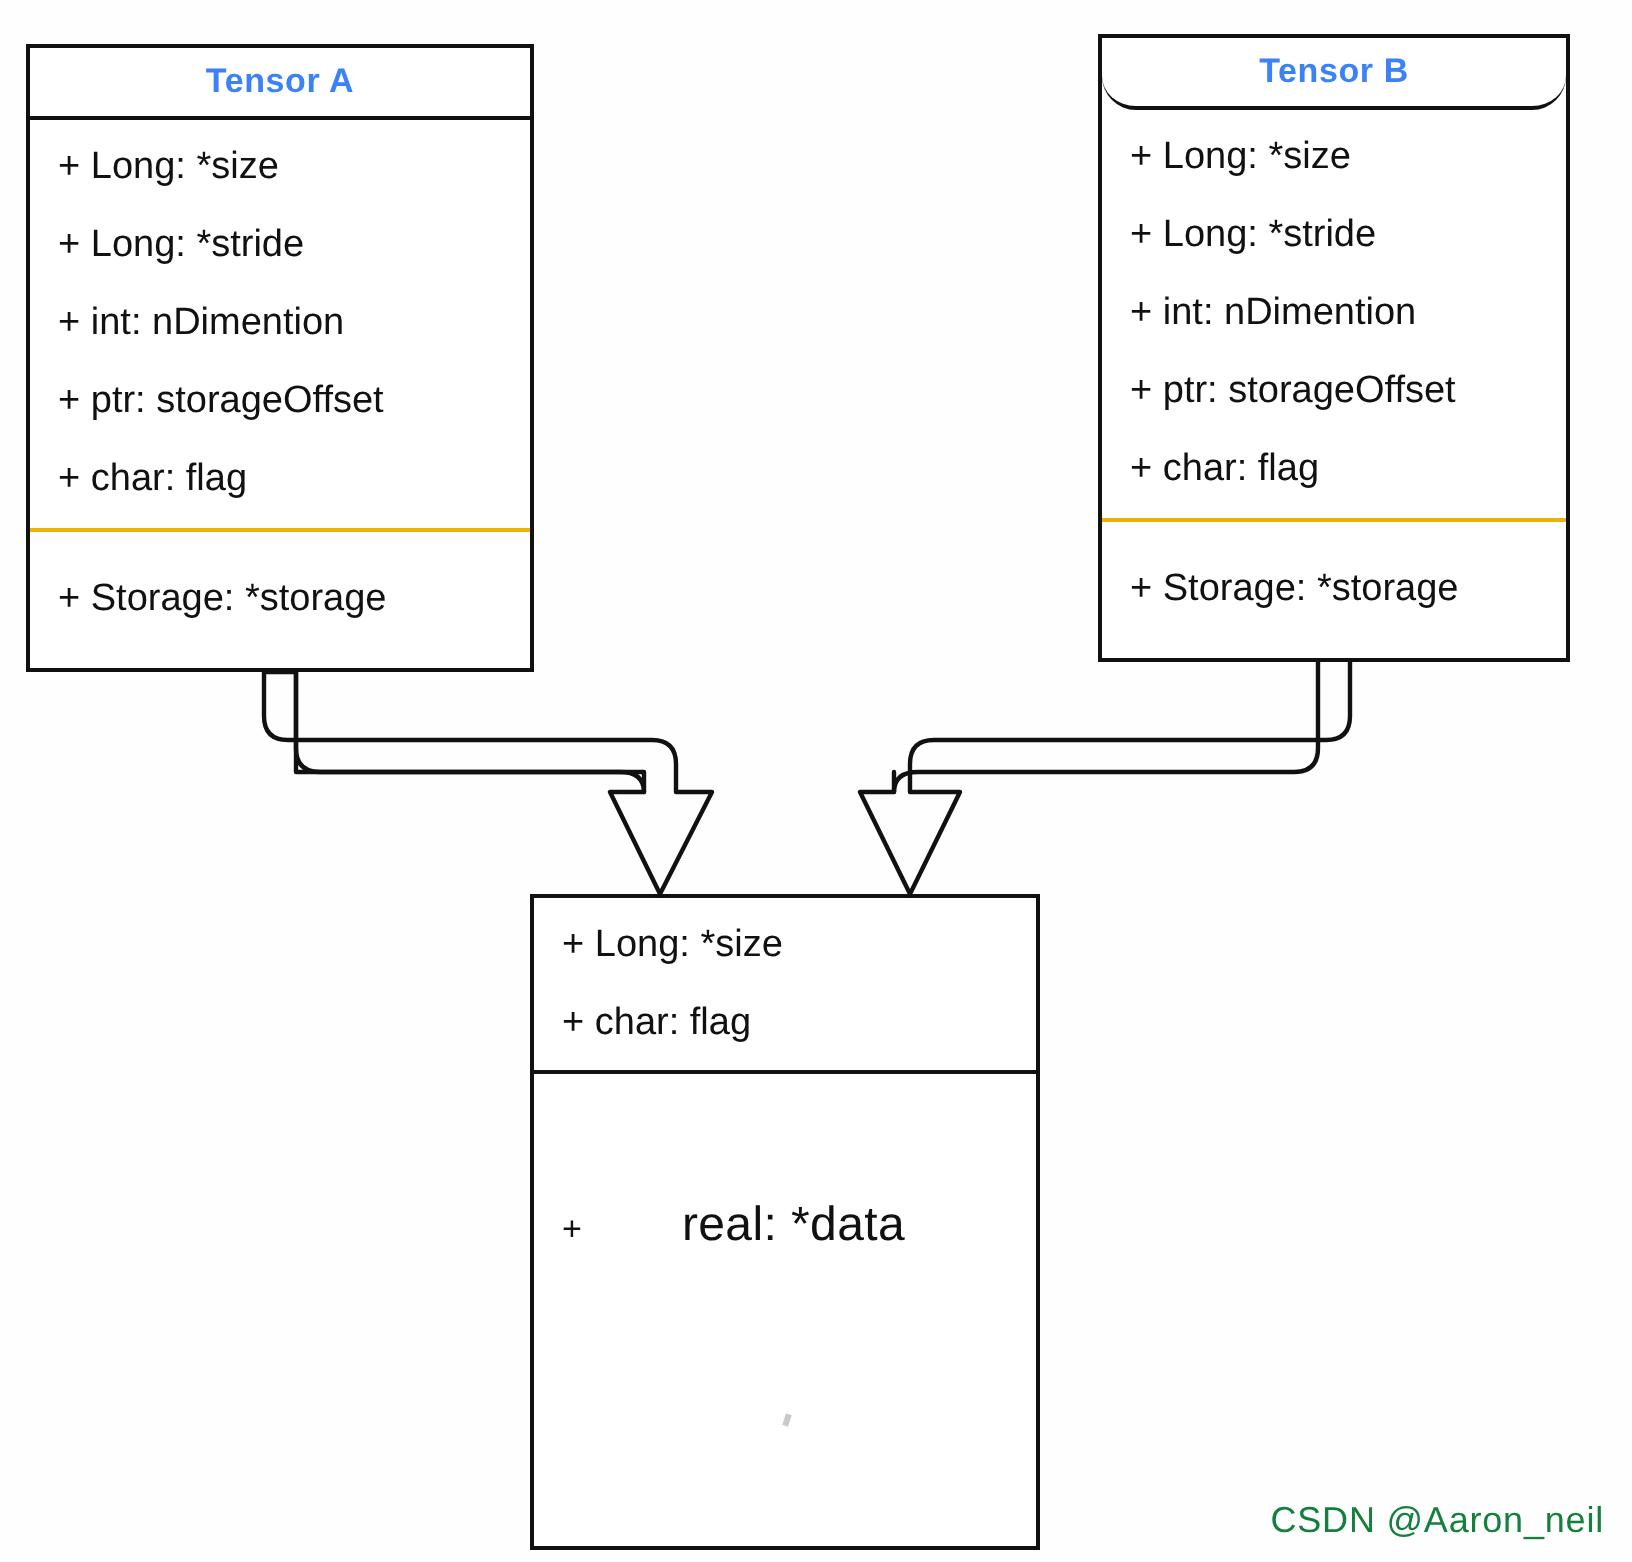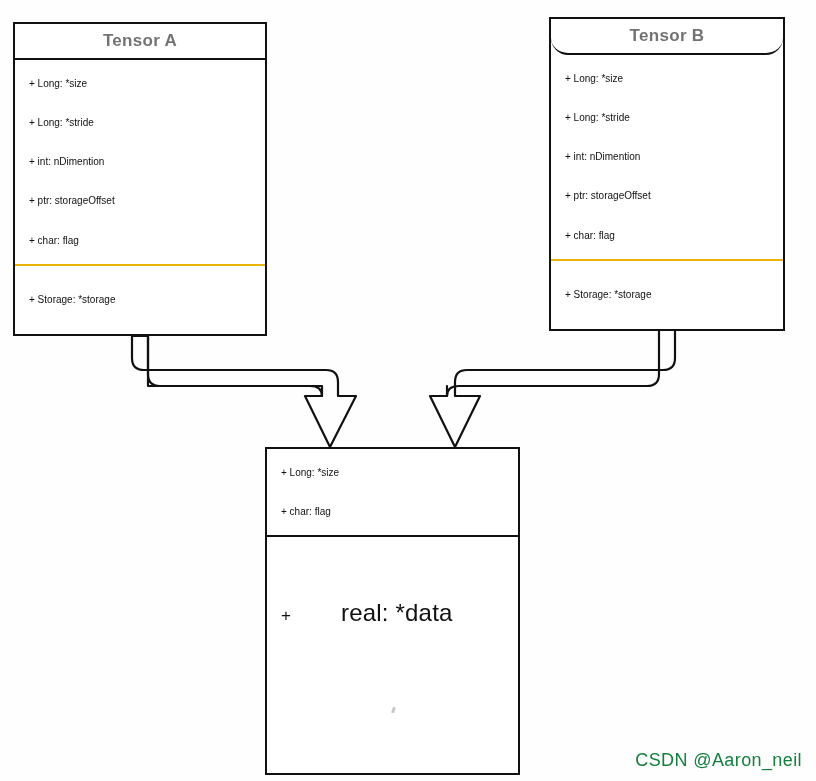--- a/index.html
+++ b/index.html
@@ -28,39 +28,39 @@
     background: #ffffff;
     display: flex;
     flex-direction: column;
   }
   .uml-title {
     box-sizing: border-box;
     text-align: center;
     font-weight: bold;
     font-size: 17px;
     letter-spacing: 0.3px;
-    color: #737373;
+    color: #3b82f6;
     border-bottom: 2px solid #111111;
     display: flex;
     align-items: center;
     justify-content: center;
   }
   .uml-compartment {
     box-sizing: border-box;
     display: flex;
     flex-direction: column;
     justify-content: space-around;
     padding: 4px 0 4px 0;
   }
   .uml-compartment.divided-top {
     border-top: 2px solid #eab308;
   }
   .uml-attr {
     box-sizing: border-box;
-    font-size: 10px;
+    font-size: 19px;
     color: #111111;
     padding-left: 14px;
     white-space: nowrap;
     line-height: 1.15;
   }
 
   
   .data-compartment {
     box-sizing: border-box;
     border-top: 2px solid #111111;

